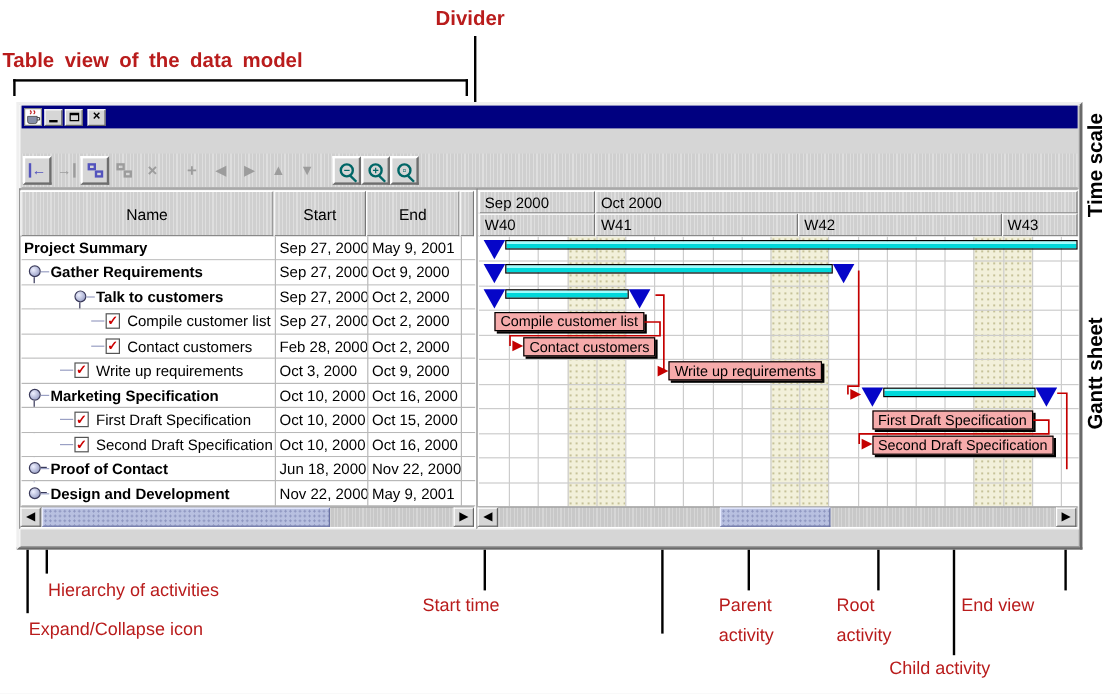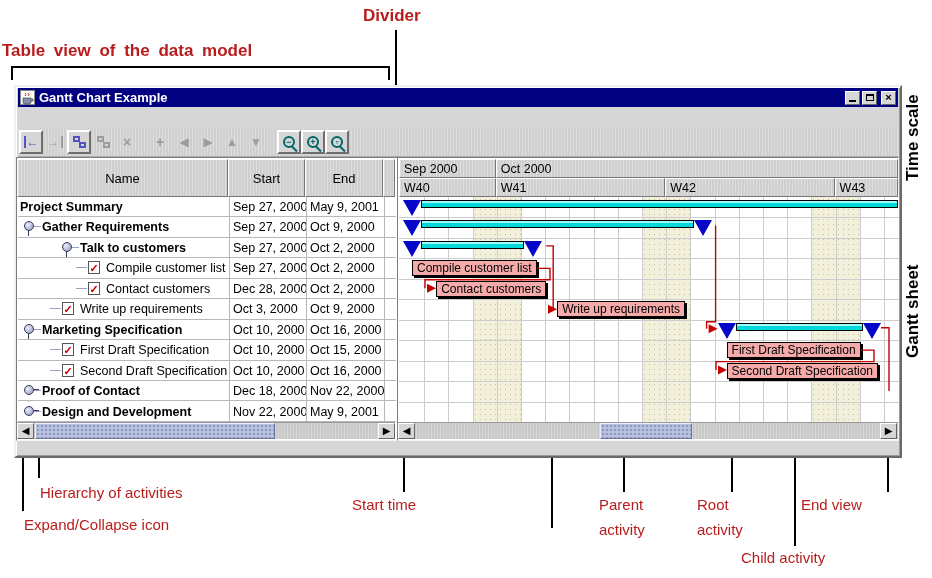--- a/index.html
+++ b/index.html
@@ -138,21 +138,20 @@
   <div class="win"></div>
 
   <div class="titlebar">
     <span class="appicon">
       <svg width="13" height="13" viewBox="0 0 13 13">
         <path d="M4 1 q2 1.5 0 3 M7 1 q2 1.5 0 3" stroke="#c02020" fill="none" stroke-width="1"></path>
         <path d="M2 6 h8 v4 a2 2 0 0 1 -2 2 h-4 a2 2 0 0 1 -2 -2 z" fill="#8890a8" stroke="#333" stroke-width="0.6"></path>
         <path d="M10 7 h2 v2 h-2" fill="none" stroke="#333" stroke-width="0.8"></path>
       </svg>
     </span>
-    <span class="ttl">Gantt Chart Example</span>
     <span class="winbtn">
         <span class="g-min"></span>
       </span>
     <span class="winbtn">
         <span class="g-max"></span>
       </span>
     <span class="winbtn" style="margin-left:4px">
         <span>×</span>
       </span>
   </div>
@@ -242,21 +241,21 @@
           <div class="chk" style="left: 70px; top: 3px;">✓</div>
           <div class="dash" style="left: 58px; top: 9px; width: 11px;"></div>
           <div class="nm" style="left: 88px;">Compile customer list</div>
           <div class="dt" style="left: 215px;">Sep 27, 2000</div>
           <div class="dt" style="left: 292px;">Oct 2, 2000</div>
         </div>
         <div class="tr" style="top: 81.8px; height: 20.45px;">
           <div class="chk" style="left: 70px; top: 3px;">✓</div>
           <div class="dash" style="left: 58px; top: 9px; width: 11px;"></div>
           <div class="nm" style="left: 88px;">Contact customers</div>
-          <div class="dt" style="left: 215px;">Dec 28, 2000</div>
+          <div class="dt" style="left: 215px;">Feb 28, 2000</div>
           <div class="dt" style="left: 292px;">Oct 2, 2000</div>
         </div>
         <div class="tr" style="top: 102.25px; height: 20.45px;">
           <div class="chk" style="left: 44px; top: 3px;">✓</div>
           <div class="dash" style="left: 32px; top: 9px; width: 11px;"></div>
           <div class="nm" style="left: 62px;">Write up requirements</div>
           <div class="dt" style="left: 215px;">Oct 3, 2000</div>
           <div class="dt" style="left: 292px;">Oct 9, 2000</div>
         </div>
         <div class="tr b" style="top: 122.7px; height: 20.45px;">
@@ -277,21 +276,21 @@
           <div class="chk" style="left: 44px; top: 3px;">✓</div>
           <div class="dash" style="left: 32px; top: 9px; width: 11px;"></div>
           <div class="nm" style="left: 62px;">Second Draft Specification</div>
           <div class="dt" style="left: 215px;">Oct 10, 2000</div>
           <div class="dt" style="left: 292px;">Oct 16, 2000</div>
         </div>
         <div class="tr b" style="top: 184.05px; height: 20.45px;">
           <div class="hdl co" style="left: 6px; top: 4px;"></div>
           <div class="dash" style="left: 16px; top: 9px; width: 7px;"></div>
           <div class="nm" style="left: 24px;">Proof of Contact</div>
-          <div class="dt" style="left: 215px;">Dec 18, 2000</div>
+          <div class="dt" style="left: 215px;">Jun 18, 2000</div>
           <div class="dt" style="left: 292px;">Nov 22, 2000</div>
         </div>
         <div class="tr b" style="top: 204.5px; height: 20.45px;">
           <div class="hdl co" style="left: 6px; top: 4px;"></div>
           <div class="dash" style="left: 16px; top: 9px; width: 7px;"></div>
           <div class="nm" style="left: 24px;">Design and Development</div>
           <div class="dt" style="left: 215px;">Nov 22, 2000</div>
           <div class="dt" style="left: 292px;">May 9, 2001</div>
         </div>
         <div class="colsep" style="left: 211px; top: 0px; height: 225px;"></div>

